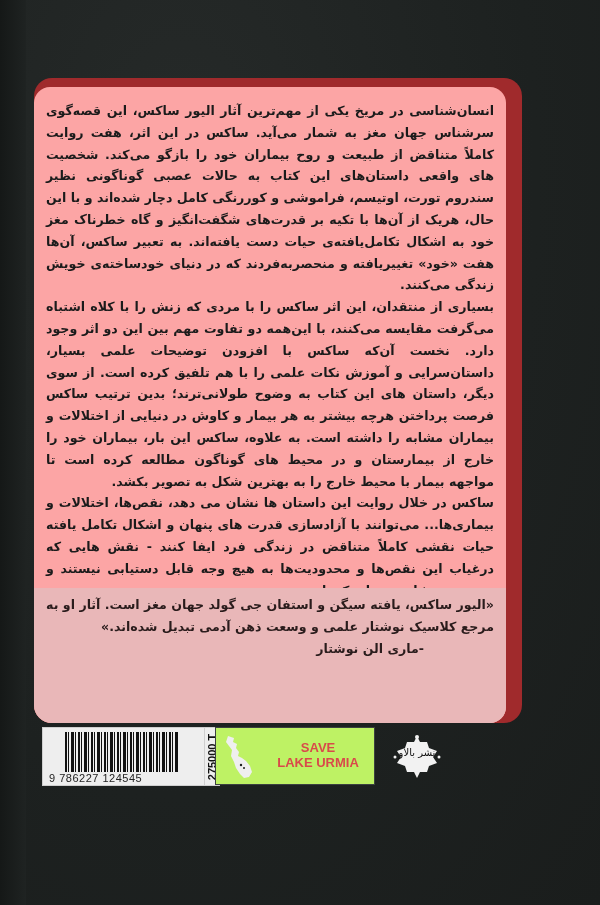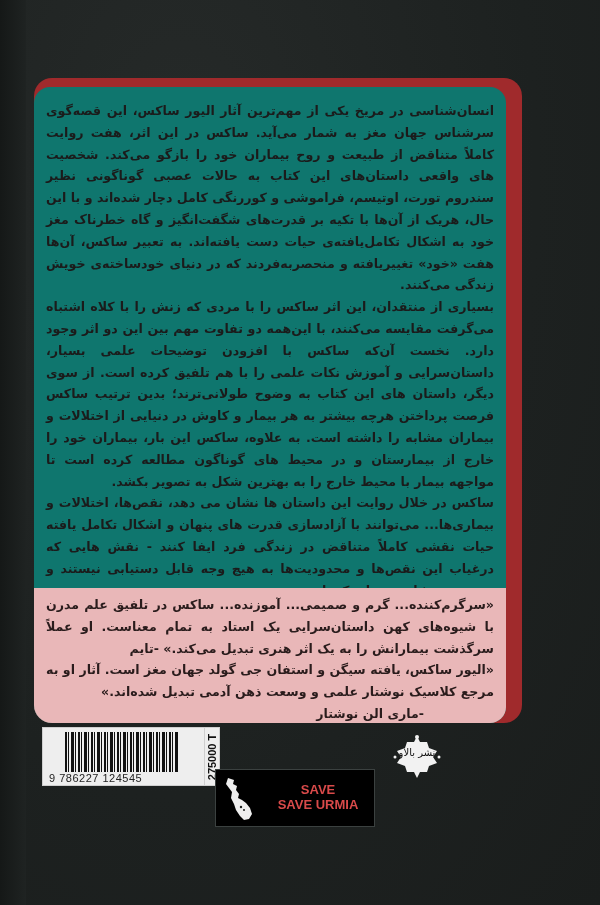--- a/index.html
+++ b/index.html
@@ -15,21 +15,21 @@
       position: absolute; left: 0; top: 0; width: 26px; height: 905px;
       background: linear-gradient(90deg, #151817 0%, #1f2322 100%);
     }
     .card-frame {
       position: absolute; left: 34px; top: 78px; width: 488px; height: 645px;
       background: #a02a2c;
       border-radius: 18px;
     }
     .card {
       position: absolute; left: 34px; top: 87px; width: 472px; height: 636px;
-      background: #0f766e;
+      background: #fca5a5;
       border-radius: 16px 16px 16px 18px;
       overflow: hidden;
     }
     .card-body {
       position: absolute; left: 12px; right: 12px; top: 13px;
       direction: rtl; text-align: justify;
       font-size: 12.6px; line-height: 21.8px;
       color: #1b1b1b; font-weight: bold;
     }
     .card-body p { margin: 0; text-align-last: right; }
@@ -67,21 +67,21 @@
       background: #eeeeee; border: 1px solid #cfcfcf;
     }
     .price-text {
       position: absolute; left: 50%; top: 50%;
       transform: translate(-50%, -50%) rotate(-90deg);
       font-family: "Liberation Sans", sans-serif; font-size: 11px; font-weight: bold;
       color: #111; white-space: nowrap;
     }
     .urmia-box {
       position: absolute; left: 215px; top: 727px; width: 158px; height: 56px;
-      border: 1px solid #3b4140; background: #000000; margin-top: 42px;
+      border: 1px solid #3b4140; background: #bef264;
     }
     .urmia-map {
       position: absolute; left: 6px; top: 6px; width: 40px; height: 46px;
     }
     .urmia-text {
       position: absolute; left: 52px; right: 6px; top: 12px;
       text-align: center; color: #d94a4a;
       font-family: "Liberation Sans", sans-serif; font-weight: bold;
       font-size: 13px; line-height: 15px;
     }
@@ -102,21 +102,20 @@
   <div class="card-frame"></div>
   <div class="card">
     <div class="card-body">
       <p>انسان‌شناسی در مریخ یکی از مهم‌ترین آثار الیور ساکس، این قصه‌گوی سرشناس جهان مغز به شمار می‌آید. ساکس در این اثر، هفت روایت کاملاً متناقض از طبیعت و روح بیماران خود را بازگو می‌کند. شخصیت های واقعی داستان‌های این کتاب به حالات عصبی گوناگونی نظیر سندروم تورت، اوتیسم، فراموشی و کوررنگی کامل دچار شده‌اند و با این حال، هریک از آن‌ها با تکیه بر قدرت‌های شگفت‌انگیز و گاه خطرناک مغز خود به اشکال تکامل‌یافته‌ی حیات دست یافته‌اند. به تعبیر ساکس، آن‌ها هفت «خود» تغییریافته و منحصربه‌فردند که در دنیای خودساخته‌ی خویش زندگی می‌کنند.</p>
       <p>بسیاری از منتقدان، این اثر ساکس را با مردی که زنش را با کلاه اشتباه می‌گرفت مقایسه می‌کنند، با این‌همه دو تفاوت مهم بین این دو اثر وجود دارد. نخست آن‌که ساکس با افزودن توضیحات علمی بسیار، داستان‌سرایی و آموزش نکات علمی را با هم تلفیق کرده است. از سوی دیگر، داستان های این کتاب به وضوح طولانی‌ترند؛ بدین ترتیب ساکس فرصت پرداختن هرچه بیشتر به هر بیمار و کاوش در دنیایی از اختلالات و بیماران مشابه را داشته است. به علاوه، ساکس این بار، بیماران خود را خارج از بیمارستان و در محیط های گوناگون مطالعه کرده است تا مواجهه بیمار با محیط خارج را به بهترین شکل به تصویر بکشد.</p>
       <p>ساکس در خلال روایت این داستان ها نشان می دهد، نقص‌ها، اختلالات و بیماری‌ها... می‌توانند با آزادسازی قدرت های پنهان و اشکال تکامل یافته حیات نقشی کاملاً متناقض در زندگی فرد ایفا کنند - نقش هایی که درغیاب این نقص‌ها و محدودیت‌ها به هیچ وجه قابل دستیابی نیستند و حتی تصورشان هم ناممکن است.</p>
     </div>
 
     <div class="quotes">
       <div class="quotes-body">
-        <p>«سرگرم‌کننده... گرم و صمیمی... آموزنده... ساکس در تلفیق علم مدرن با شیوه‌های کهن داستان‌سرایی یک استاد به تمام معناست. او عملاً سرگذشت بیمارانش را به یک اثر هنری تبدیل می‌کند.» -تایم</p>
         <p>«الیور ساکس، یافته سیگن و استفان جی گولد جهان مغز است. آثار او به مرجع کلاسیک نوشتار علمی و وسعت ذهن آدمی تبدیل شده‌اند.»</p>
         <p class="quote-credit">-ماری الن نوشتار</p>
       </div>
     </div>
   </div>
 
   <div class="barcode-box">
     <div class="barcode-bars"></div>
     <div class="barcode-num">9 786227 124545</div>
   </div>
@@ -126,21 +125,21 @@
   </div>
 
   <div class="urmia-box">
     <svg class="urmia-map" viewBox="0 0 40 46">
       <path d="M6 2 L12 4 L11 8 L15 10 L14 14 L17 18 L16 22 L20 24 L24 27 L28 32 L30 38 L27 43 L22 44 L18 40 L14 34 L12 28 L9 22 L10 16 L7 12 L4 8 Z" fill="#efefef"></path>
       <circle cx="19" cy="31" r="1.2" fill="#1c1f1e"></circle>
       <circle cx="22" cy="34" r="1" fill="#1c1f1e"></circle>
     </svg>
     <div class="urmia-text">
       <div>SAVE</div>
-      <div>SAVE URMIA</div>
+      <div>LAKE URMIA</div>
     </div>
   </div>
 
   <div class="publisher-logo">
     <svg width="48" height="46" viewBox="0 0 48 46">
       <path d="M24 2 L27 8 L34 8 L36 14 L44 17 L40 23 L44 29 L36 32 L34 38 L27 38 L24 44 L21 38 L14 38 L12 32 L4 29 L8 23 L4 17 L12 14 L14 8 L21 8 Z" fill="#f2f2f2"></path>
       <circle cx="24" cy="3" r="2" fill="#f2f2f2"></circle>
       <circle cx="2" cy="23" r="1.5" fill="#f2f2f2"></circle>
       <circle cx="46" cy="23" r="1.5" fill="#f2f2f2"></circle>
     </svg>

